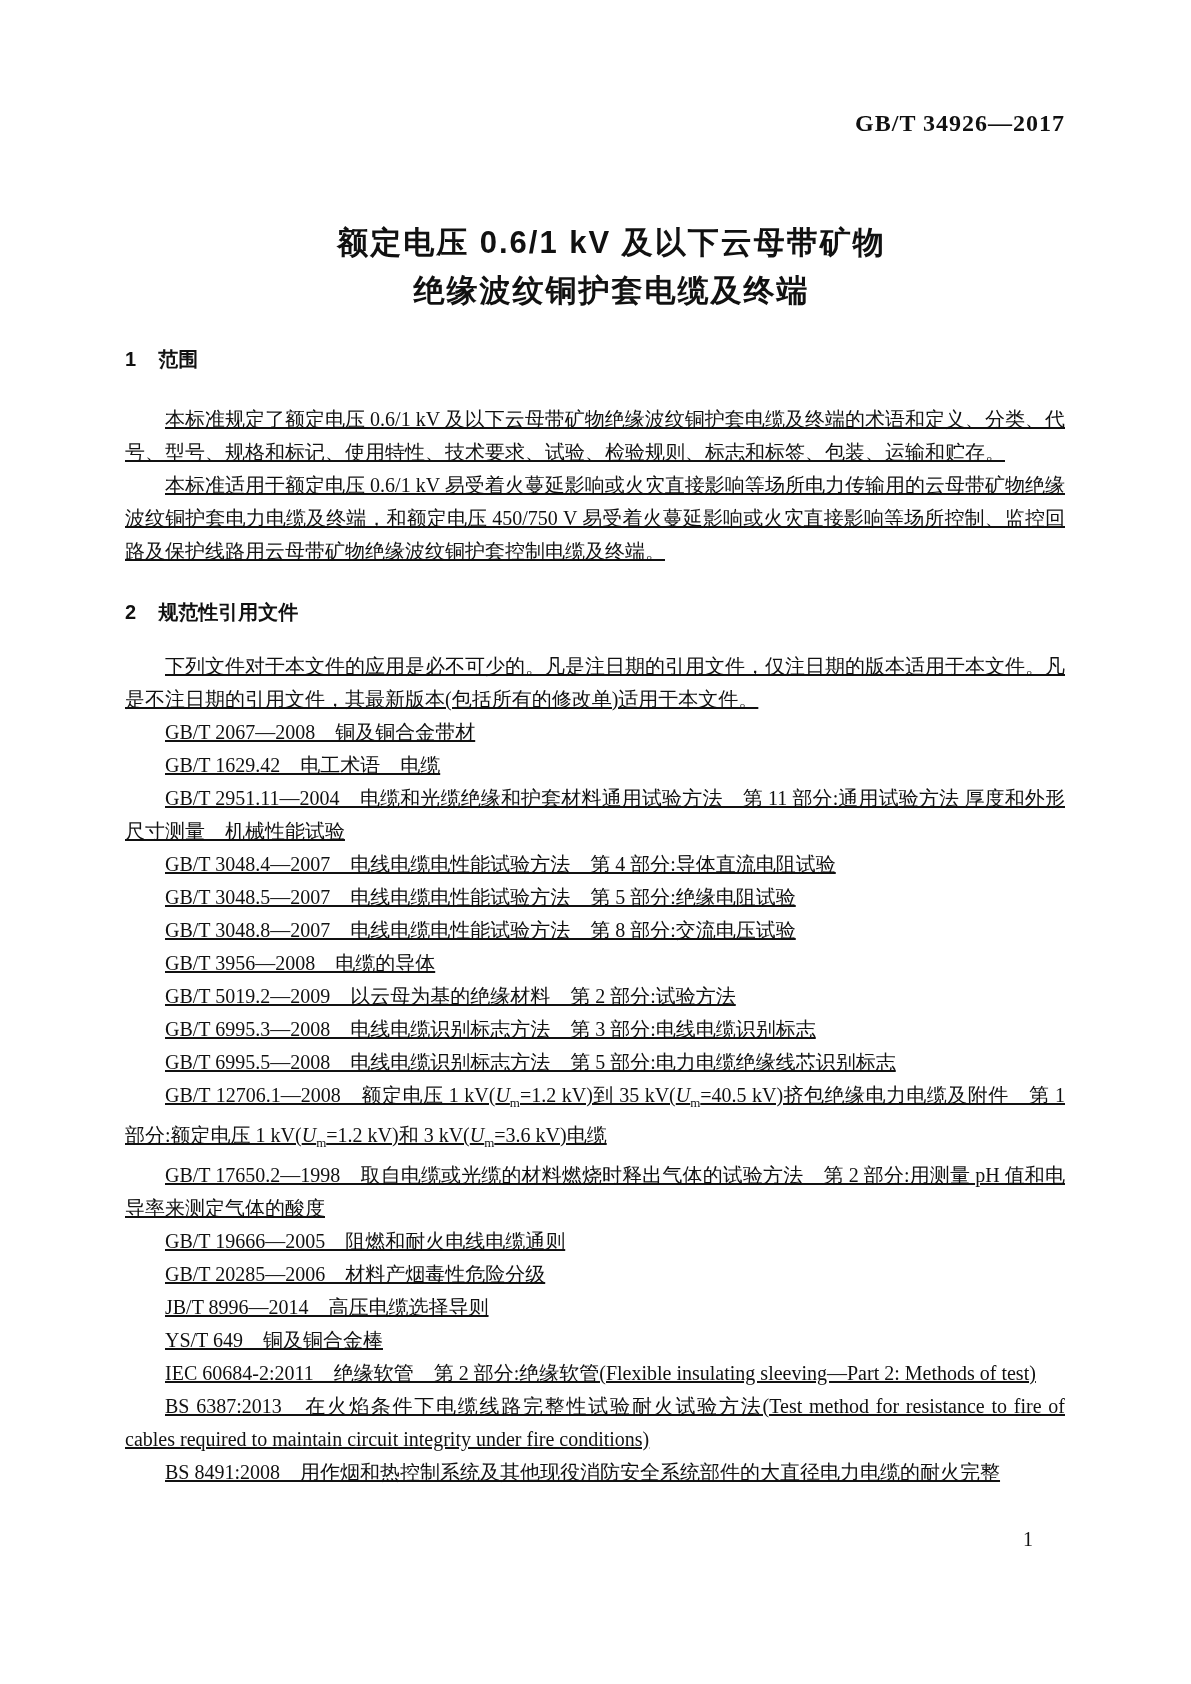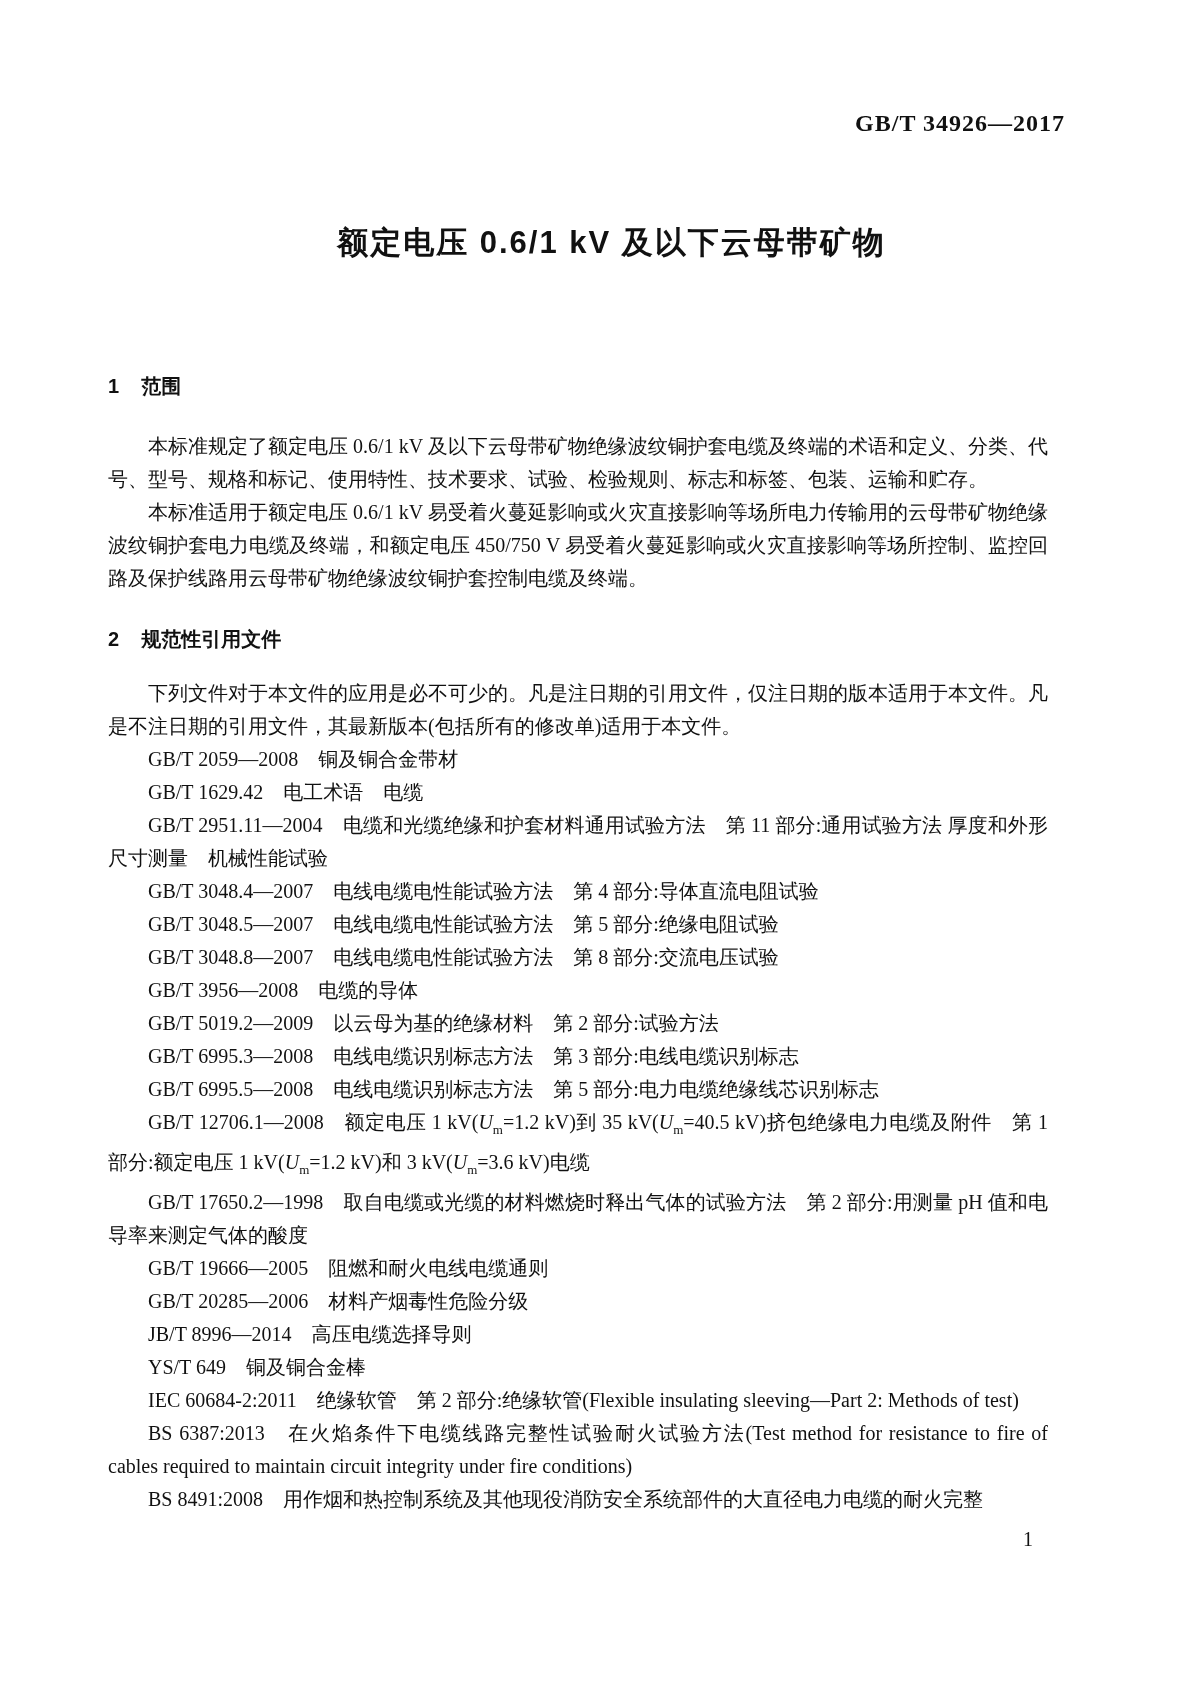--- a/index.html
+++ b/index.html
@@ -33,78 +33,79 @@
     text-align: center;
     font-family: "Liberation Sans", sans-serif;
     font-size: 31px;
     font-weight: 700;
     line-height: 48px;
     letter-spacing: 2px;
   }
   .content {
     position: absolute;
     top: 345px;
-    left: 108px;
+    left: 125px;
     width: 940px;
-    margin-top: 27px;
   }
   .sec-heading {
     margin: 0;
     font-family: "Liberation Sans", sans-serif;
     font-size: 20px;
     font-weight: 700;
     line-height: 28px;
   }
   .sec-heading .sec-num { display: inline-block; margin-right: 22px; }
   .sec-heading.first { margin-bottom: 30px; }
   .sec-heading.second { margin-top: 30px; margin-bottom: 24px; }
   .content p {
     margin: 0;
     font-size: 20px;
     line-height: 33px;
     text-indent: 2em;
     text-align: justify;
+    text-decoration: underline;
   }
   .content p.ref { text-align: justify; }
   .content p i { font-style: italic; }
   .content p sub { font-size: 13px; }
   .page-number {
     position: absolute;
     top: 1528px;
     right: 158px;
     font-size: 20px;
   }
 </style>
 </head>
 <body>
 
 <div class="page">
 
   <div class="std-number">GB/T 34926—2017</div>
 
   <h1 class="doc-title">
     <span>额定电压 0.6/1 kV 及以下云母带矿物</span><br>
+    <span>绝缘波纹铜护套电缆及终端</span>
   </h1>
 
   <div class="content">
 
     <h2 class="sec-heading first">
       <span class="sec-num">1</span><span>范围</span>
     </h2>
 
     <p>本标准规定了额定电压 0.6/1 kV 及以下云母带矿物绝缘波纹铜护套电缆及终端的术语和定义、分类、代号、型号、规格和标记、使用特性、技术要求、试验、检验规则、标志和标签、包装、运输和贮存。</p>
     <p>本标准适用于额定电压 0.6/1 kV 易受着火蔓延影响或火灾直接影响等场所电力传输用的云母带矿物绝缘波纹铜护套电力电缆及终端，和额定电压 450/750 V 易受着火蔓延影响或火灾直接影响等场所控制、监控回路及保护线路用云母带矿物绝缘波纹铜护套控制电缆及终端。</p>
 
     <h2 class="sec-heading second">
       <span class="sec-num">2</span><span>规范性引用文件</span>
     </h2>
 
     <p>下列文件对于本文件的应用是必不可少的。凡是注日期的引用文件，仅注日期的版本适用于本文件。凡是不注日期的引用文件，其最新版本(包括所有的修改单)适用于本文件。</p>
 
-    <p class="ref">GB/T 2059—2008　铜及铜合金带材</p>
+    <p class="ref">GB/T 2067—2008　铜及铜合金带材</p>
     <p class="ref">GB/T 1629.42　电工术语　电缆</p>
     <p class="ref">GB/T 2951.11—2004　电缆和光缆绝缘和护套材料通用试验方法　第 11 部分:通用试验方法 厚度和外形尺寸测量　机械性能试验</p>
     <p class="ref">GB/T 3048.4—2007　电线电缆电性能试验方法　第 4 部分:导体直流电阻试验</p>
     <p class="ref">GB/T 3048.5—2007　电线电缆电性能试验方法　第 5 部分:绝缘电阻试验</p>
     <p class="ref">GB/T 3048.8—2007　电线电缆电性能试验方法　第 8 部分:交流电压试验</p>
     <p class="ref">GB/T 3956—2008　电缆的导体</p>
     <p class="ref">GB/T 5019.2—2009　以云母为基的绝缘材料　第 2 部分:试验方法</p>
     <p class="ref">GB/T 6995.3—2008　电线电缆识别标志方法　第 3 部分:电线电缆识别标志</p>
     <p class="ref">GB/T 6995.5—2008　电线电缆识别标志方法　第 5 部分:电力电缆绝缘线芯识别标志</p>
     <p class="ref">GB/T 12706.1—2008　额定电压 1 kV(<i>U</i><sub>m</sub>=1.2 kV)到 35 kV(<i>U</i><sub>m</sub>=40.5 kV)挤包绝缘电力电缆及附件　第 1 部分:额定电压 1 kV(<i>U</i><sub>m</sub>=1.2 kV)和 3 kV(<i>U</i><sub>m</sub>=3.6 kV)电缆</p>

